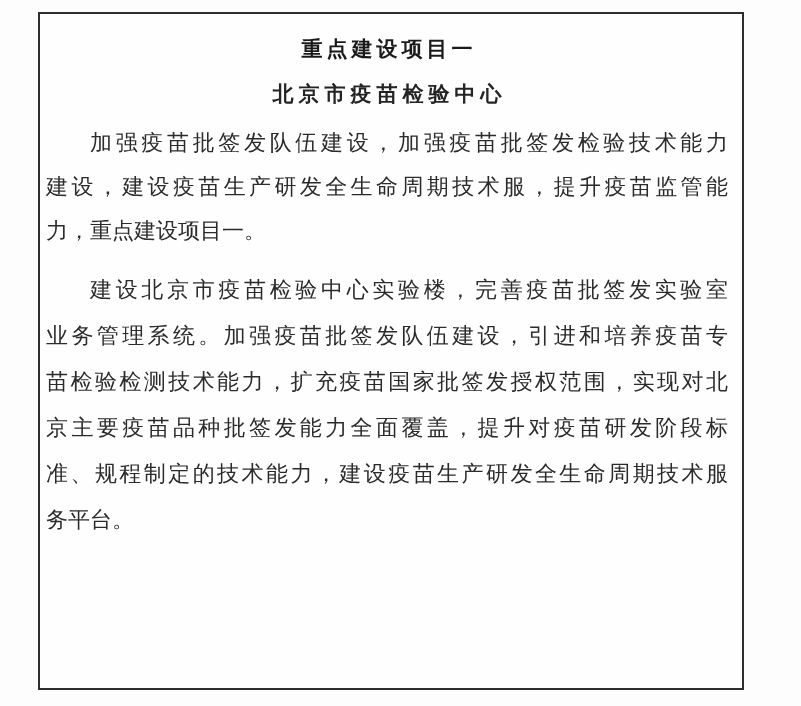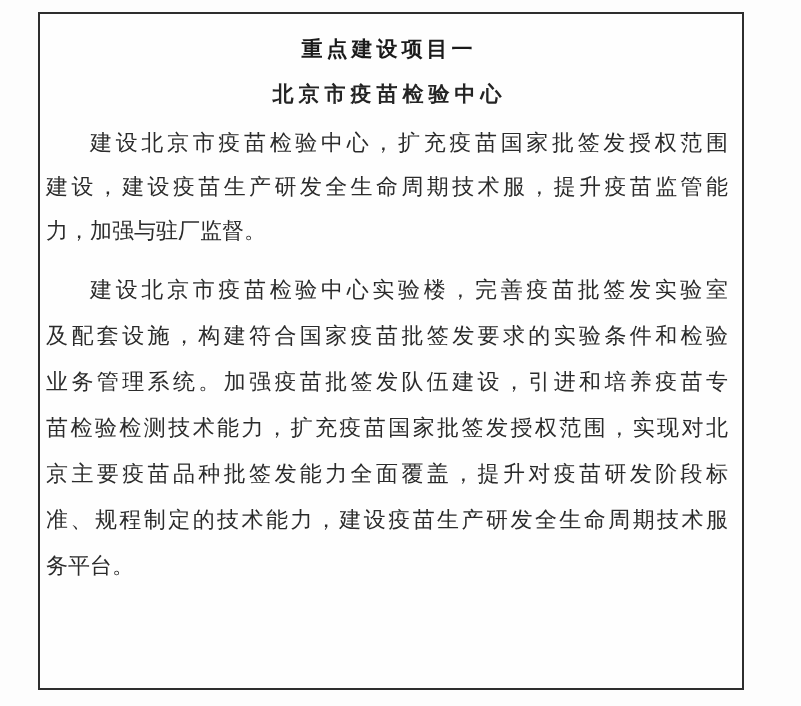--- a/index.html
+++ b/index.html
@@ -73,27 +73,26 @@
   }
 </style>
 </head>
 <body>
 
 <div class="page">
   <div class="frame">
     <h1 class="doc-title">重点建设项目一</h1>
     <h2 class="doc-subtitle">北京市疫苗检验中心</h2>
     <div class="para para-1">
-        <div class="line first">建设北京市疫苗检验中心，扩充疫苗国家批签发授权范围</div>
+        <div class="line first">加强疫苗批签发队伍建设，加强疫苗批签发检验技术能力</div>
         <div class="line">建设，建设疫苗生产研发全生命周期技术服，提升疫苗监管能</div>
-        <div class="line last">力，加强与驻厂监督。</div>
+        <div class="line last">力，重点建设项目一。</div>
       </div>
     <div class="para para-2">
         <div class="line first">建设北京市疫苗检验中心实验楼，完善疫苗批签发实验室</div>
-        <div class="line">及配套设施，构建符合国家疫苗批签发要求的实验条件和检验</div>
         <div class="line">业务管理系统。加强疫苗批签发队伍建设，引进和培养疫苗专</div>
         <div class="line">苗检验检测技术能力，扩充疫苗国家批签发授权范围，实现对北</div>
         <div class="line">京主要疫苗品种批签发能力全面覆盖，提升对疫苗研发阶段标</div>
         <div class="line">准、规程制定的技术能力，建设疫苗生产研发全生命周期技术服</div>
         <div class="line last">务平台。</div>
       </div>
   </div>
 </div>
 
 </body></html>

